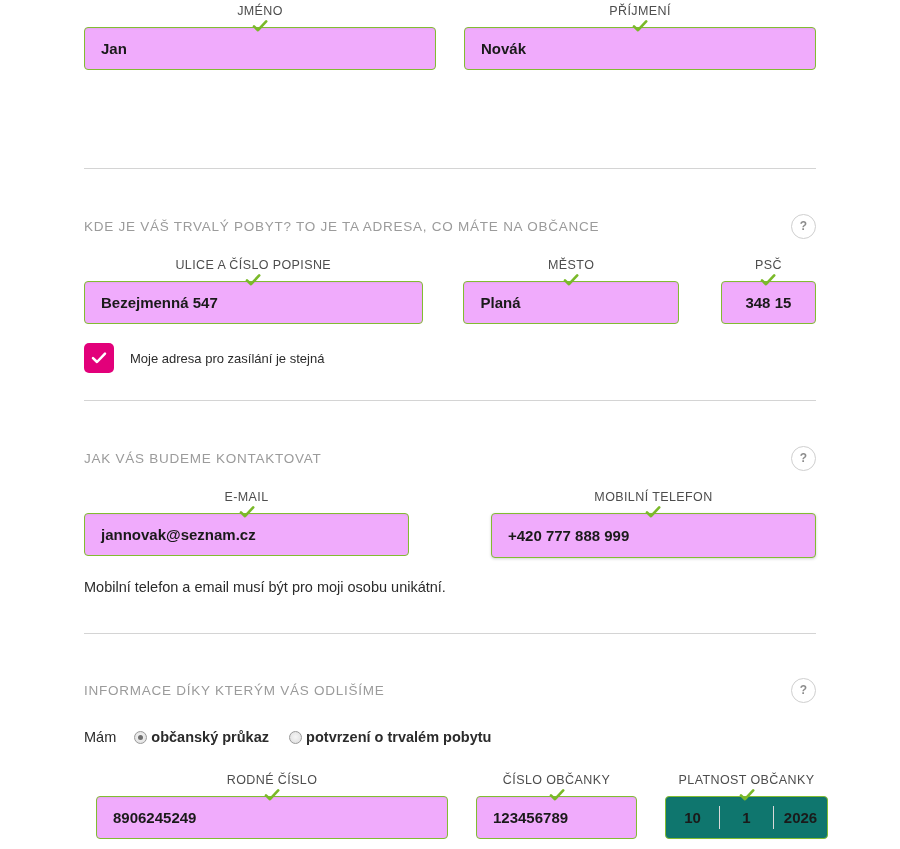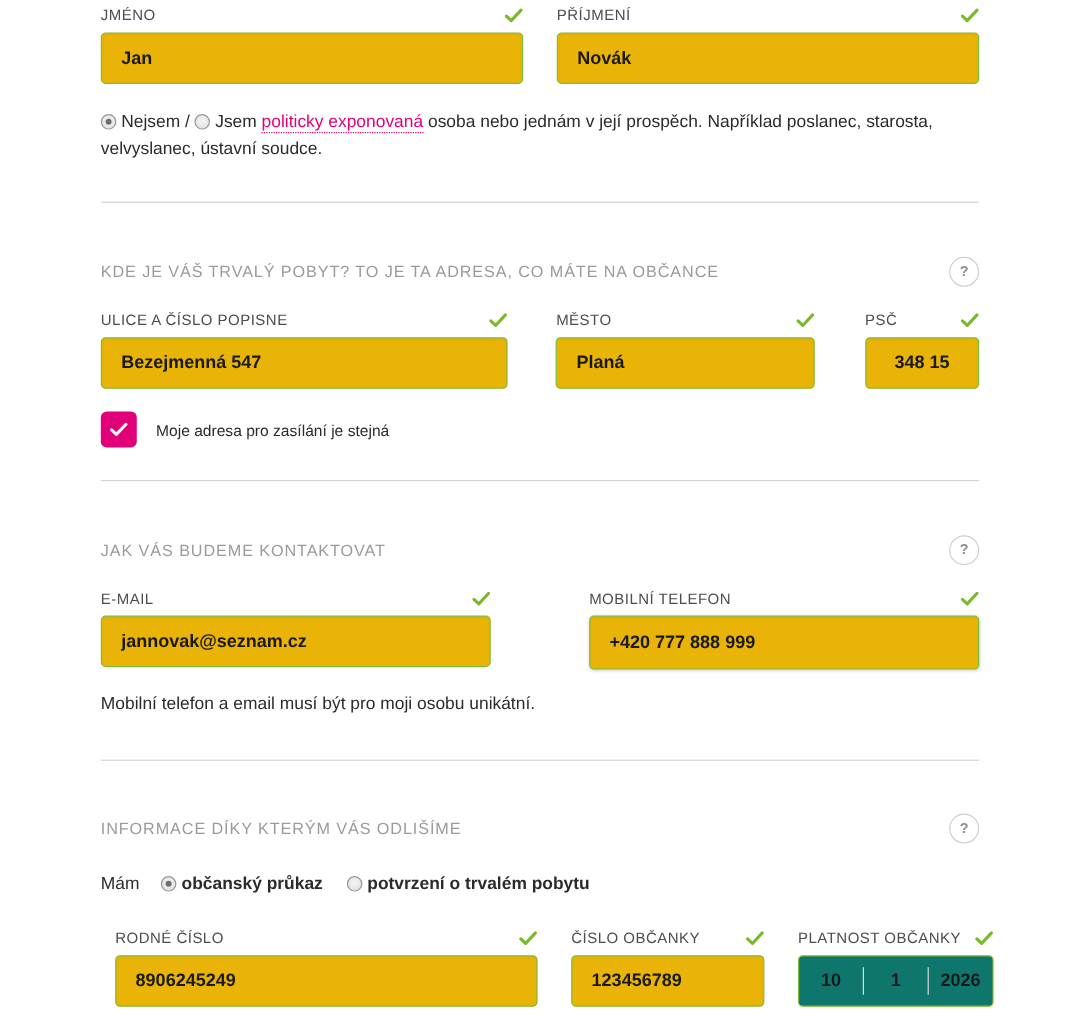--- a/index.html
+++ b/index.html
@@ -28,39 +28,40 @@
     display: flex;
     align-items: flex-start;
   }
   .field { position: relative; }
   .field-head {
     display: flex;
     align-items: center;
     justify-content: space-between;
     height: 18px;
     margin-bottom: 5px;
+    flex-direction: column;
   }
   .field-label {
     font-size: 12.5px;
     letter-spacing: .4px;
     color: #4d4d4d;
     text-transform: uppercase;
     white-space: nowrap;
   }
   .check-ok {
     width: 16px;
     height: 16px;
     flex: none;
     display: block;
   }
   .input-box {
     box-sizing: border-box;
     border: 1px solid #82bc32;
     border-radius: 4px;
-    background: #eab308;
+    background: #f0abfc;
     height: 43px;
     display: flex;
     align-items: center;
     padding: 0 16px;
     font-size: 15px;
     font-weight: bold;
     color: #1a1a1a;
     box-shadow: inset 0 1px 2px rgba(0,0,0,.045);
   }
   .input-box.focused {
@@ -223,29 +224,20 @@
         <svg class="check-ok" viewBox="0 0 16 16">
           <path d="M2 8.4 L6 12.2 L14.2 3.4" fill="none" stroke="#7ab929" stroke-width="2.6" stroke-linecap="round" stroke-linejoin="round"></path>
         </svg>
       </div>
       <div class="input-box">
         <span title="Příjmení">Novák</span>
       </div>
     </div>
   </div>
 
-  <div class="abs radio-line" style="left:84px; top:91px; width:740px;">
-    <span class="radio-dot sel"></span>
-    <span>Nejsem</span>
-    <span>/</span>
-    <span class="radio-dot"></span>
-    <span>Jsem</span>
-    <a class="peplink">politicky exponovaná</a>
-    <span>osoba nebo jednám v její prospěch. Například poslanec, starosta, velvyslanec, ústavní soudce.</span>
-  </div>
 
   <hr class="divider abs" style="left:84px; top:168px; width:732px;">
 
   <div class="abs section-head" style="left:84px; top:213px; width:732px;gap:44px;">
     <span class="section-title">KDE JE VÁŠ TRVALÝ POBYT? TO JE TA ADRESA, CO MÁTE NA OBČANCE</span>
     <button class="help-btn">?</button>
   </div>
 
   <div class="abs row" style="left:84px; top:258px; width:732px;gap:7px;">
 

